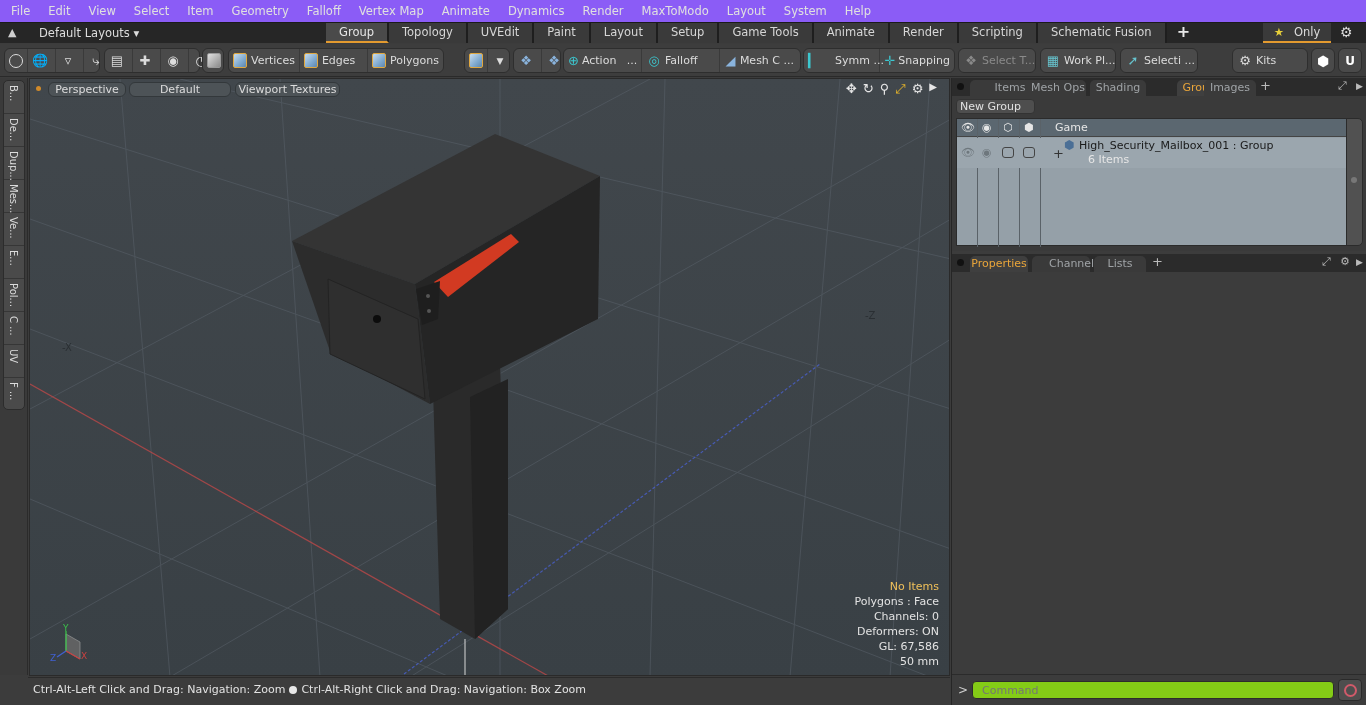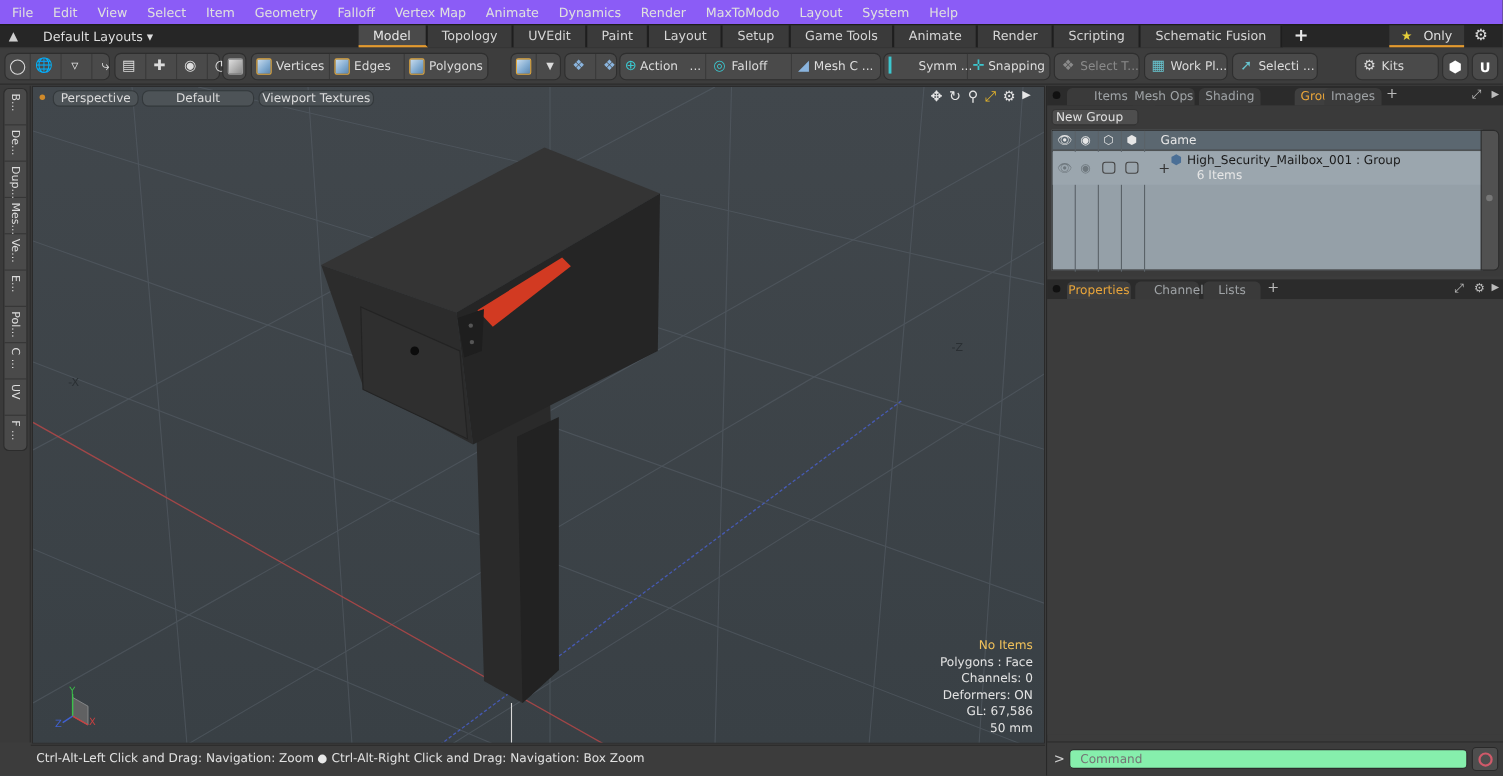--- a/index.html
+++ b/index.html
@@ -71,21 +71,21 @@
   .hcell { position: absolute; top: 2px; color: #e6e6e6; font-size: 11px; }
   #grow { position: absolute; left: 0; top: 19px; width: 100%; height: 30px; background: #9ba6ae; }
   .chk { position: absolute; width: 12px; height: 11px; border: 1px solid #444; border-radius: 3px; }
   #gscroll { position: absolute; left: 394px; top: 22px; width: 17px; height: 128px; background: #515151; border-radius: 0 5px 5px 0; border: 1px solid #2b2b2b; }
   #gscroll .knob { position: absolute; left: 4px; top: 58px; width: 6px; height: 6px; border-radius: 50%; background: #777; }
 
   #props-body { position: absolute; left: 0; top: 194px; width: 415px; height: 396px; background: #3c3c3c; }
 
   #cmdbar { position: absolute; left: 0; top: 596px; width: 415px; height: 31px; background: #3c3c3c; border-top: 1px solid #2b2b2b; }
   #cmdbar .gt { position: absolute; left: 6px; top: 8px; color: #cfcfcf; font-size: 12px; }
-  #cmd-input { position: absolute; left: 20px; top: 6px; width: 362px; height: 18px; border-radius: 4px; background: #86efac; border: 1px solid #2c2c2c; color: #444; font-size: 11px; padding-left: 9px; line-height: 16px; font-family: "DejaVu Sans", sans-serif; }
+  #cmd-input { position: absolute; left: 20px; top: 6px; width: 362px; height: 18px; border-radius: 4px; background: #84cc16; border: 1px solid #2c2c2c; color: #444; font-size: 11px; padding-left: 9px; line-height: 16px; font-family: "DejaVu Sans", sans-serif; }
   #cmd-rec { position: absolute; left: 386px; top: 4px; width: 24px; height: 22px; border-radius: 4px; background: #4e4e4e; border: 1px solid #2a2a2a; }
   #cmd-rec .ring { position: absolute; left: 5px; top: 4px; width: 13px; height: 13px; border-radius: 50%; border: 2px solid #d05a6a; }
 </style>
 </head>
 <body>
 
 <div id="menubar">
   <span class="mi">File</span>
   <span class="mi">Edit</span>
   <span class="mi">View</span>
@@ -100,21 +100,21 @@
   <span class="mi">MaxToModo</span>
   <span class="mi">Layout</span>
   <span class="mi">System</span>
   <span class="mi">Help</span>
 </div>
 
 <div id="layoutbar">
   <span class="up">▲</span>
   <span class="layouts"><span>Default Layouts</span> <span>▾</span></span>
   <div id="layout-tabs">
-    <span class="tab active">Model</span>
+    <span class="tab active">Group</span>
     <span class="tab">Topology</span>
     <span class="tab">UVEdit</span>
     <span class="tab">Paint</span>
     <span class="tab">Layout</span>
     <span class="tab">Setup</span>
     <span class="tab">Game Tools</span>
     <span class="tab">Animate</span>
     <span class="tab">Render</span>
     <span class="tab">Scripting</span>
     <span class="tab">Schematic Fusion</span>

